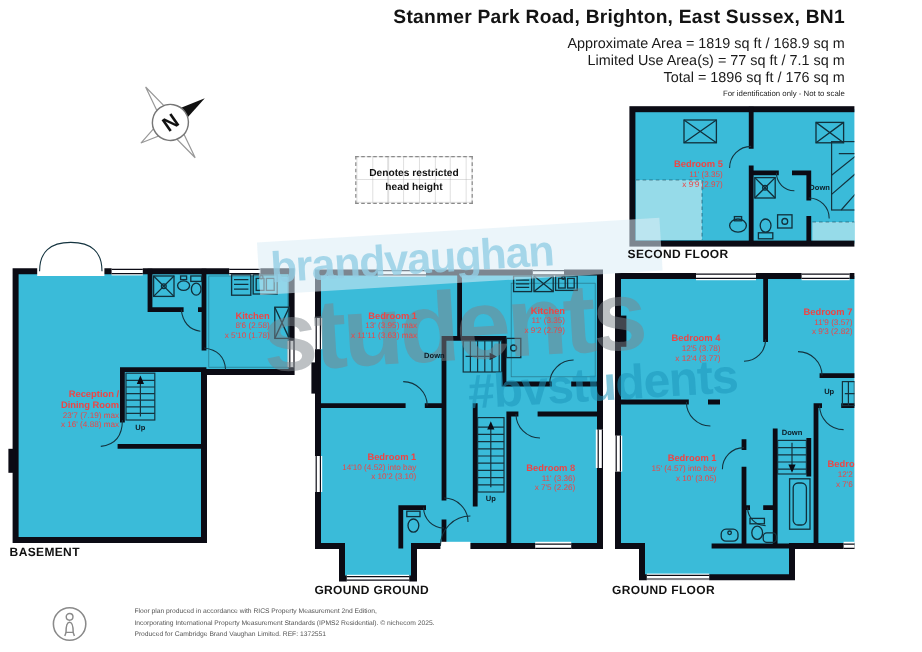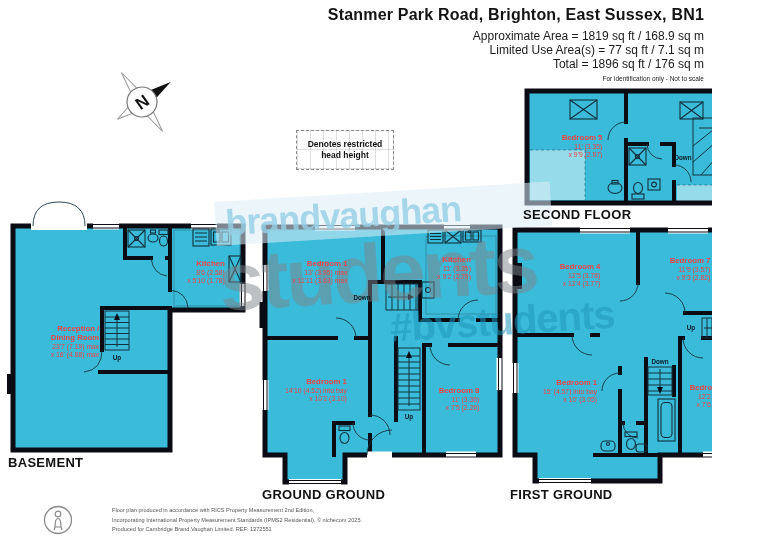--- a/index.html
+++ b/index.html
@@ -42,21 +42,21 @@
   .winl{fill:none;stroke:#0b0b14;stroke-width:1;}
   .gapW{fill:#fff;}
   .solid{fill:#0b0b14;stroke:none;}
   .dash{fill:none;stroke:rgba(8,50,70,.5);stroke-width:.9;stroke-dasharray:3 2.5;}
   .rlabel{position:absolute;transform:translate(-50%,-50%);text-align:right;z-index:6;
           color:#ef4444;width:max-content;}
   .rname{font-size:7.8px;font-weight:bold;line-height:1.15;white-space:pre-line;}
   .rdim{font-size:6.8px;line-height:1.18;}
   .slabel{position:absolute;transform:translate(-50%,-50%);font-size:6.3px;font-weight:bold;
           z-index:6;color:#0c1a24;}
-  .fname{position:absolute;font-size:13px;font-weight:bold;letter-spacing:.3px;color:#111;z-index:6;}
+  .fname{position:absolute;font-size:10px;font-weight:bold;letter-spacing:.3px;color:#111;z-index:6;}
   
   .ftr{position:absolute;left:42px;top:504px;z-index:3;width:520px;height:36px;}
   .ftr-icon{position:absolute;left:0;top:0;}
   .ftr-text{position:absolute;left:70px;top:2px;font-size:5.6px;line-height:9.6px;color:#555;
             white-space:nowrap;}
 </style>
 </head>
 <body>
 
 <div class="canvas">
@@ -336,21 +336,21 @@
           <rect x="117" y="209" width="12" height="4.5"></rect>
         </g>
       <g class="fix">
           <rect x="93" y="218" width="14" height="10" rx="4"></rect>
           <circle cx="100" cy="221" r="1.5"></circle>
         </g>
       <g class="fix">
           <rect x="128" y="221" width="11" height="8" rx="3"></rect>
         </g>
     </svg>
-    <div class="rlabel" style="left:72px;top:52px">
+    <div class="rlabel" style="left:72px;top:68px">
       <div class="rname">Bedroom 4</div>
       <div class="rdim">12'5 (3.78)</div>
       <div class="rdim">x 12'4 (3.77)</div>
     </div>
     <div class="rlabel" style="left:182px;top:46px">
       <div class="rname">Bedroom 7</div>
       <div class="rdim">11'9 (3.57)</div>
       <div class="rdim">x 9'3 (2.82)</div>
     </div>
     <div class="rlabel" style="left:62px;top:168px">
@@ -358,21 +358,21 @@
       <div class="rdim">15' (4.57) into bay</div>
       <div class="rdim">x 10' (3.05)</div>
     </div>
     <div class="rlabel" style="left:202px;top:173px">
       <div class="rname">Bedroom 2</div>
       <div class="rdim">12'2 (3.72)</div>
       <div class="rdim">x 7'6 (2.34)</div>
     </div>
     <div class="slabel" style="left:183px;top:104px">Up</div>
     <div class="slabel" style="left:152px;top:138px">Down</div>
-    <div class="fname" style="left:2px;top:264px">FIRST GROUND</div>
+    <div class="fname" style="left:2px;top:264px">GROUND FLOOR</div>
   </div>
 
   <div class="ftr">
     <svg class="ftr-icon" width="32" height="32" viewBox="0 0 32 32">
       <circle cx="16" cy="16" r="13.5" fill="none" stroke="#8a8a8a" stroke-width="1.3"></circle>
       <circle cx="16" cy="10" r="2.8" fill="none" stroke="#8a8a8a" stroke-width="1.2"></circle>
       <path d="M13 23 Q13 14.5 16 14.5 Q19 14.5 19 23 Z" fill="none" stroke="#8a8a8a" stroke-width="1.2"></path>
       <path d="M13 23 L12 26 M19 23 L20 26" fill="none" stroke="#8a8a8a" stroke-width="1.2"></path>
     </svg>
     <div class="ftr-text">

